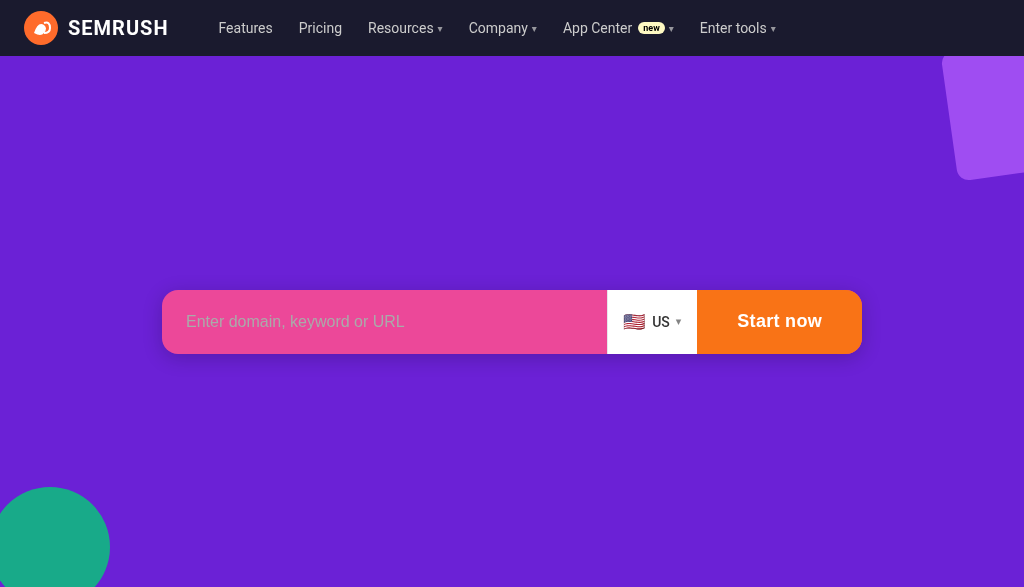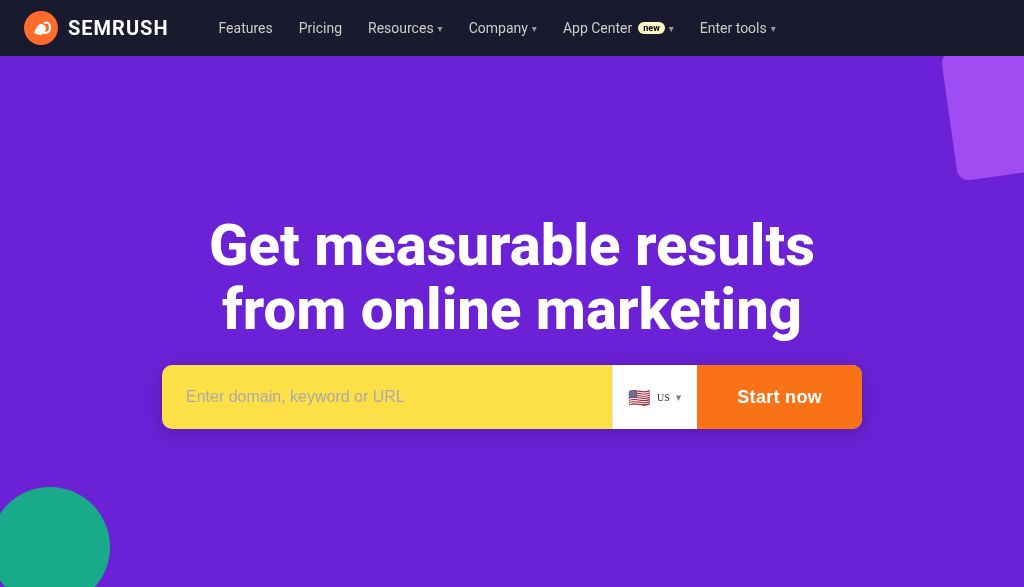--- a/index.html
+++ b/index.html
@@ -135,22 +135,22 @@
       font-size: 18px;
       color: rgba(255,255,255,0.85);
       line-height: 1.6;
       margin-bottom: 40px;
     }
 
     
     .search-bar {
       display: flex;
       align-items: center;
-      background: #fde047;
-      border-radius: 10px;
+      background: #ec4899;
+      border-radius: 16px;
       overflow: hidden;
       width: 700px;
       height: 64px;
       box-shadow: 0 4px 20px rgba(0,0,0,0.2);
     }
 
     .search-input {
       flex: 1;
       border: none;
       outline: none;
@@ -177,23 +177,22 @@
       color: #333;
       white-space: nowrap;
       background: #fff;
     }
 
     .flag-emoji {
       font-size: 18px;
     }
 
     .country-code {
-      font-size: 10px;
+      font-size: 14px;
       font-weight: 500;
-      font-family: Liberation Serif, serif;
     }
 
     .start-btn {
       background: #f97316;
       color: #ffffff;
       border: none;
       font-size: 18px;
       font-weight: 700;
       padding: 1px 40px;
       height: 100%;
@@ -240,24 +239,20 @@
       <span class="chevron">▾</span>
     </div>
   </div>
 </nav>
 
 <section class="hero">
   <div class="deco-top-right"></div>
   <div class="deco-bottom-left"></div>
 
   <div class="hero-content">
-    <h1 class="hero-title">
-      <span>Get measurable results</span><br>
-      <span>from online marketing</span>
-    </h1>
 
 
     <div class="search-bar">
       <input class="search-input" type="text" placeholder="Enter domain, keyword or URL" style="">
       <div class="country-selector">
         <span class="flag-emoji">🇺🇸</span>
         <span class="country-code">US</span>
         <span style="font-size:11px;opacity:0.6;">▾</span>
       </div>
       <button class="start-btn">Start now</button>

